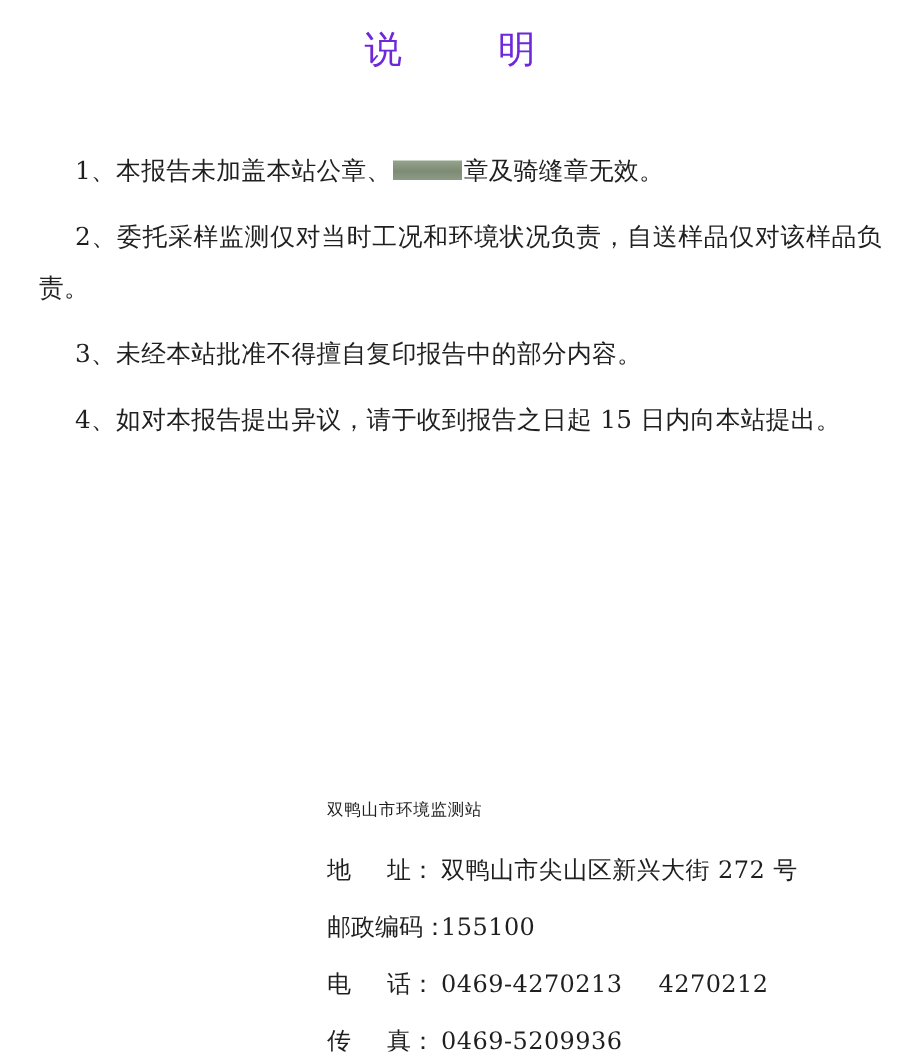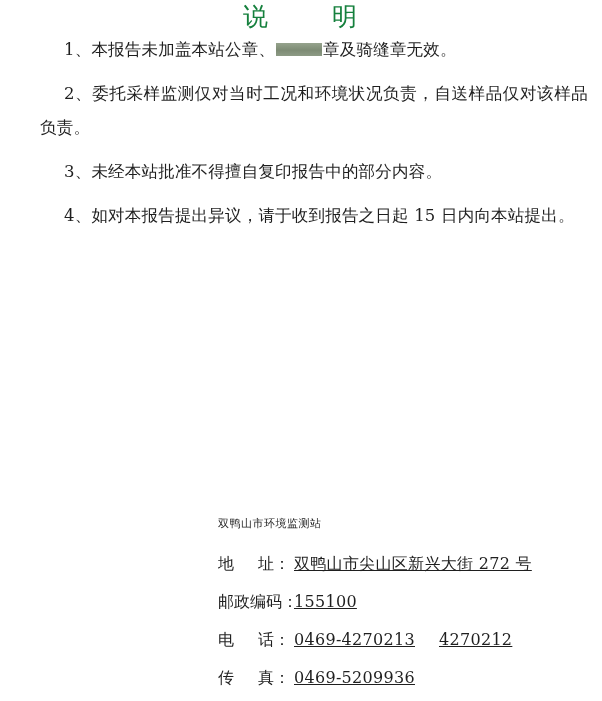--- a/index.html
+++ b/index.html
@@ -20,34 +20,35 @@
     width: 602px;
     height: 701px;
     box-sizing: border-box;
   }
 
   
   .doc-title {
     text-align: center;
     font-size: 25px;
     letter-spacing: 2px;
-    color: #15803d;
-    margin-top: 0;
+    color: #6d28d9;
+    margin-top: 16px;
     margin-bottom: 0;
     font-weight: normal;
     font-family: Liberation Serif, serif;
   }
   .doc-title .gap {
     display: inline-block;
     width: 62px;
   }
 
   
   .body-block {
-    padding-left: 40px;
+    margin-top: 48px;
+    padding-left: 26px;
     padding-right: 14px;
   }
   .para {
     font-size: 16.5px;
     line-height: 34px;
     color: #1f1f1f;
     text-align: justify;
     margin: 0 0 10px 0;
     letter-spacing: 0.2px;
   }
@@ -85,21 +86,20 @@
   .kv .k {
     display: inline-block;
     width: 76px;
   }
   .kv .k .sp {
     display: inline-block;
     width: 24px;
   }
   .kv .v {
     letter-spacing: 0.3px;
-    text-decoration: underline;
   }
   .kv .v .phone2 {
     margin-left: 24px;
   }
 </style>
 </head>
 <body>
 
 <div class="page">
 

